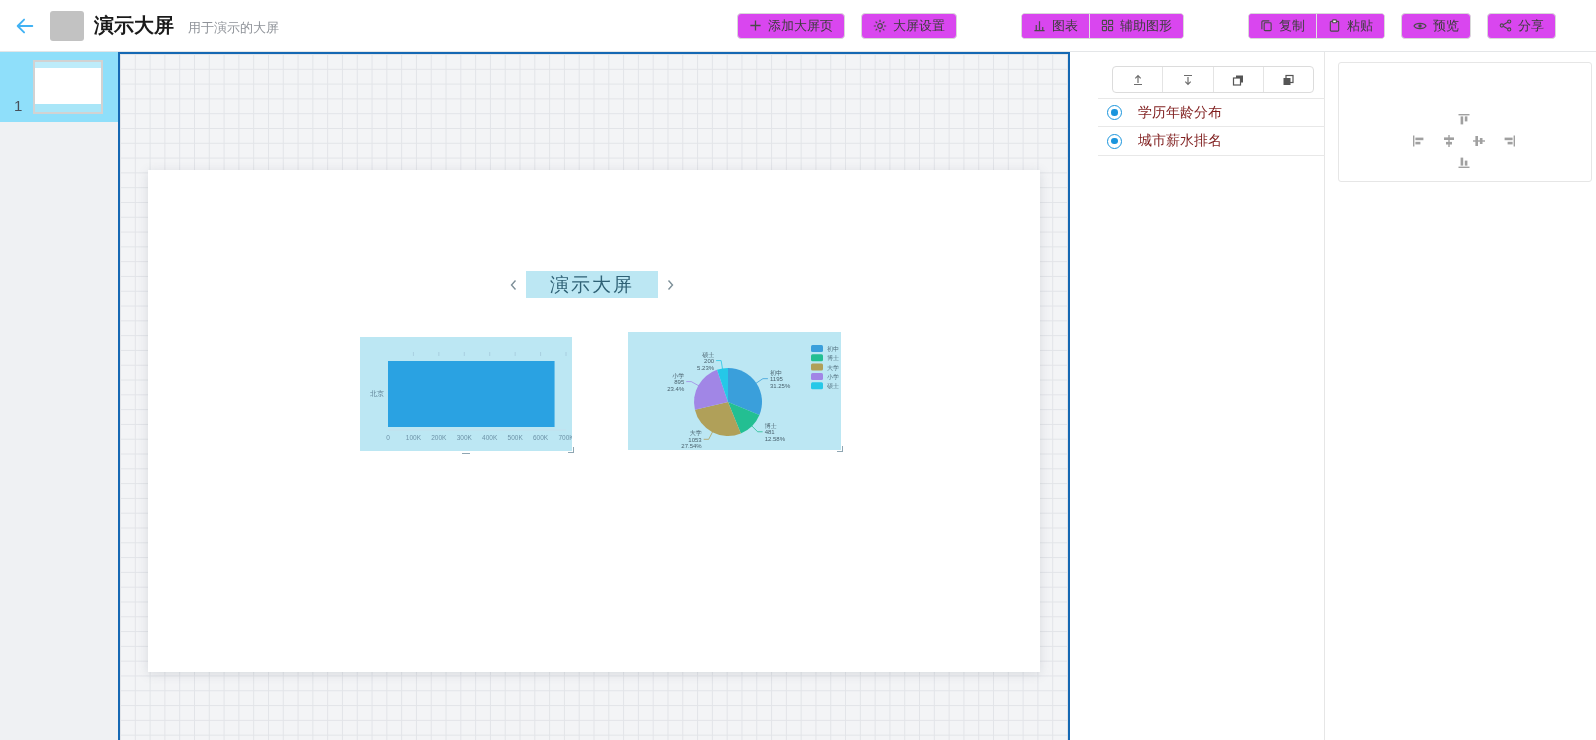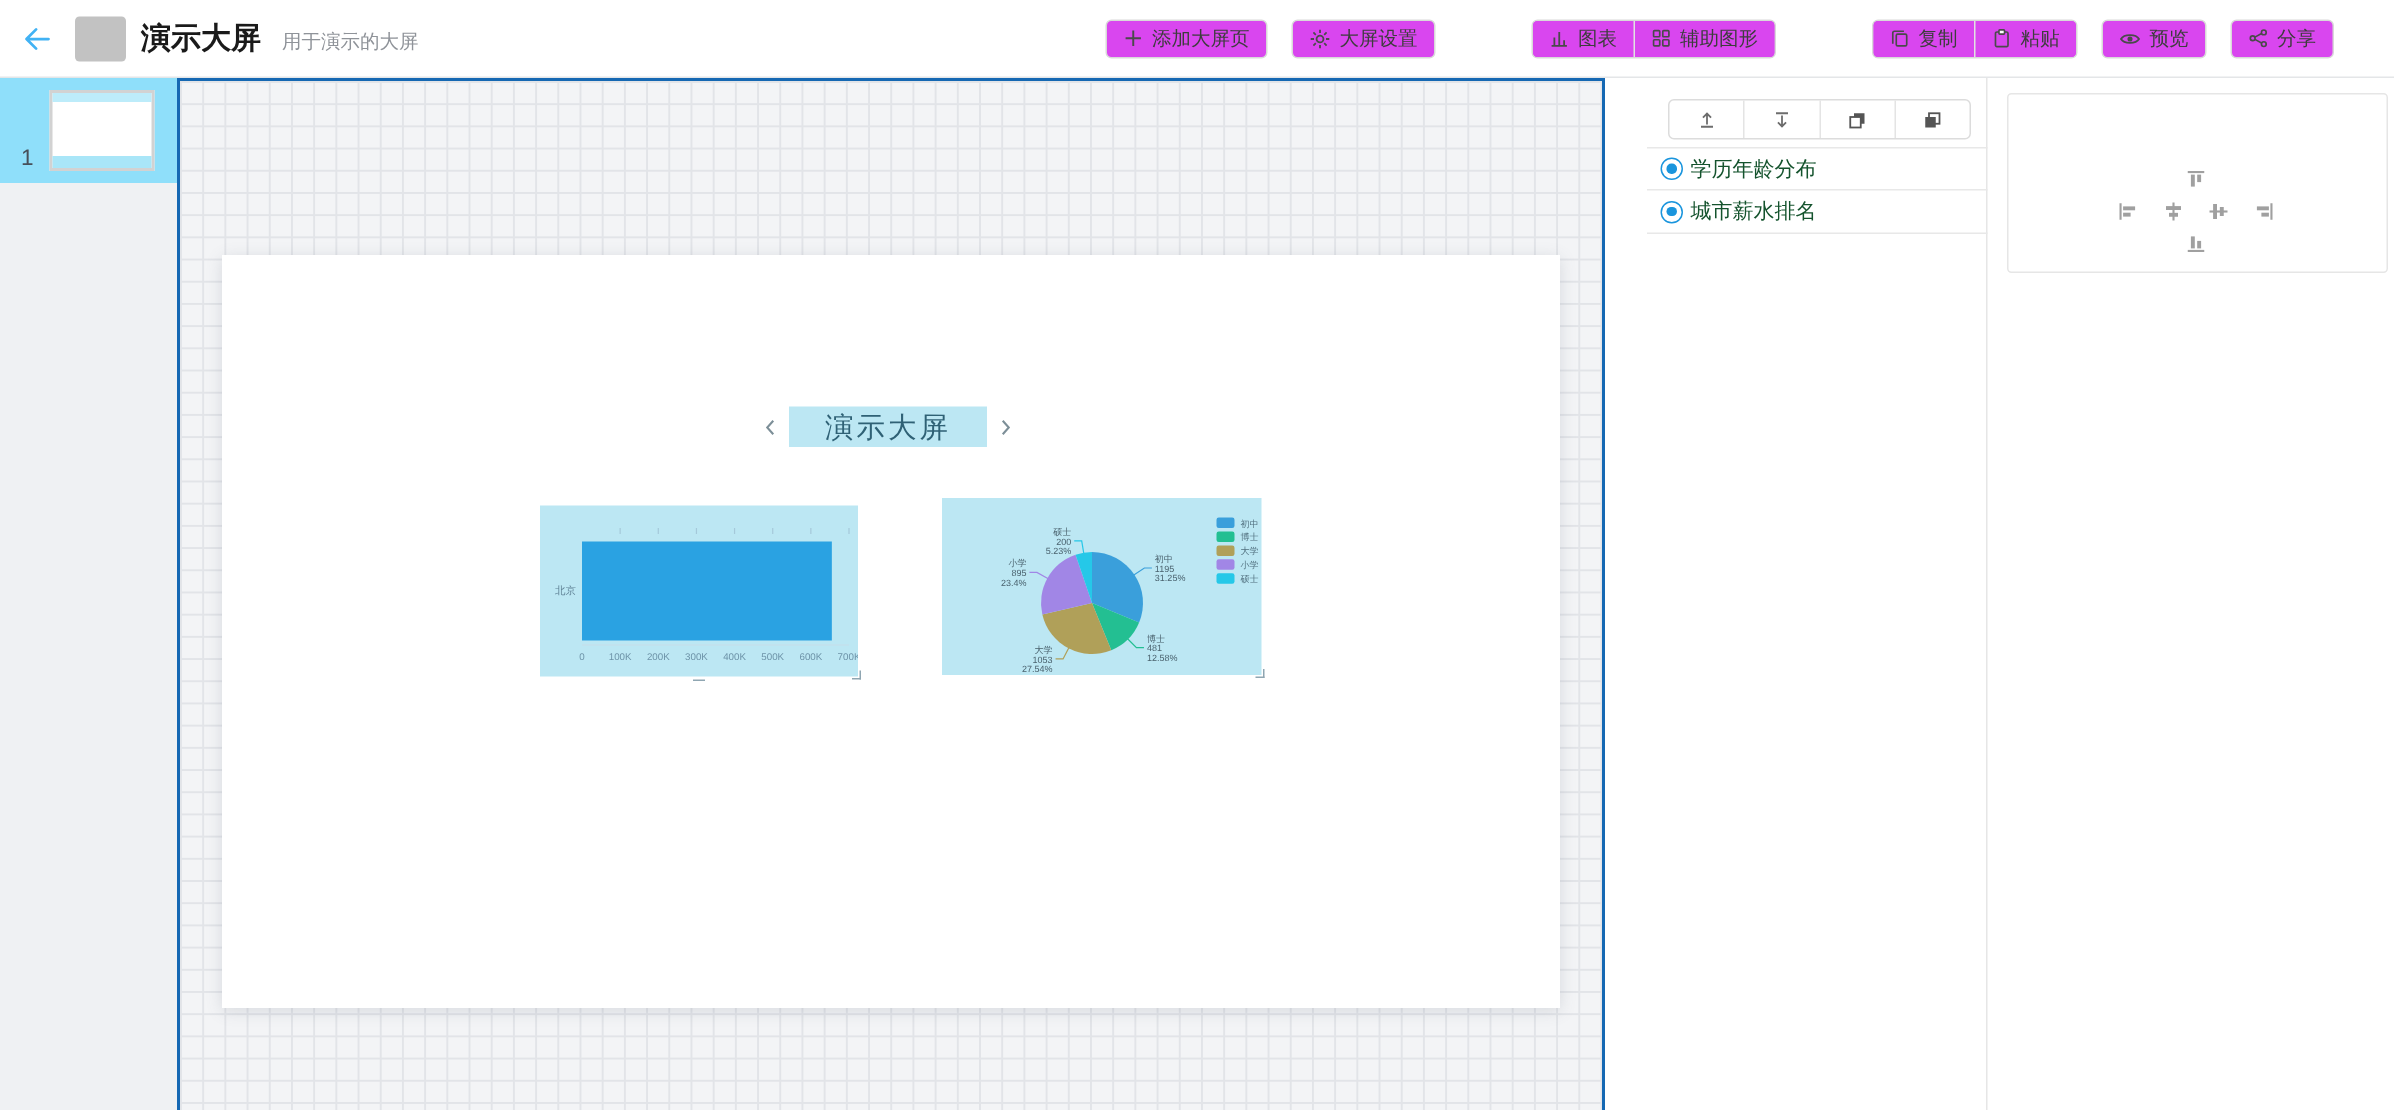--- a/index.html
+++ b/index.html
@@ -60,21 +60,21 @@
     border-radius:4px; display:flex; background:#fff; }
   .ltb .lbtn { flex:1; display:flex; align-items:center; justify-content:center; cursor:pointer; }
   .ltb .lbtn + .lbtn { border-left:1px solid #e4e4e4; }
   .layer-list { position:absolute; left:28px; top:46px; width:227px; list-style:none; }
   .layer-row { height:29px; display:flex; align-items:center; border-bottom:1px solid #e8e8e8; cursor:pointer; }
   .layer-row:first-child { border-top:1px solid #e8e8e8; }
   .radio { width:15px; height:15px; border:1.5px solid #1a95dd; border-radius:50%; margin-left:9px;
     position:relative; flex:0 0 auto; }
   .radio::after { content:""; position:absolute; left:50%; top:50%; width:6.5px; height:6.5px; margin:-3.25px 0 0 -3.25px;
     background:#1a95dd; border-radius:50%; }
-  .llabel { margin-left:5px; font-size:14px; color:#14532d;text-align:center; }
+  .llabel { margin-left:16px; font-size:14px; color:#7f1d1d;text-align:center; }
 
   
   .rightp { position:absolute; left:1326px; top:52px; width:270px; height:688px; background:#fff; }
   .alignbox { position:absolute; left:12px; top:10px; width:254px; height:120px; border:1px solid #e6e6e6; border-radius:3px; }
   .abt { padding:12px 16px 9px; font-size:14px; font-weight:700; color:#2b2b2b; border-bottom:1px solid #ececec; }
   .aicons { position:absolute; left:0; top:44px; right:0; height:74px; }
   .aic { position:absolute; width:16px; height:16px; display:flex; align-items:center; justify-content:center; cursor:pointer; }
   .aic-top { left:117px; top:5px; }
   .aic-l { left:72px; top:26px; } .aic-hc { left:102px; top:26px; }
   .aic-vc { left:132px; top:26px; } .aic-r { left:162px; top:26px; }

